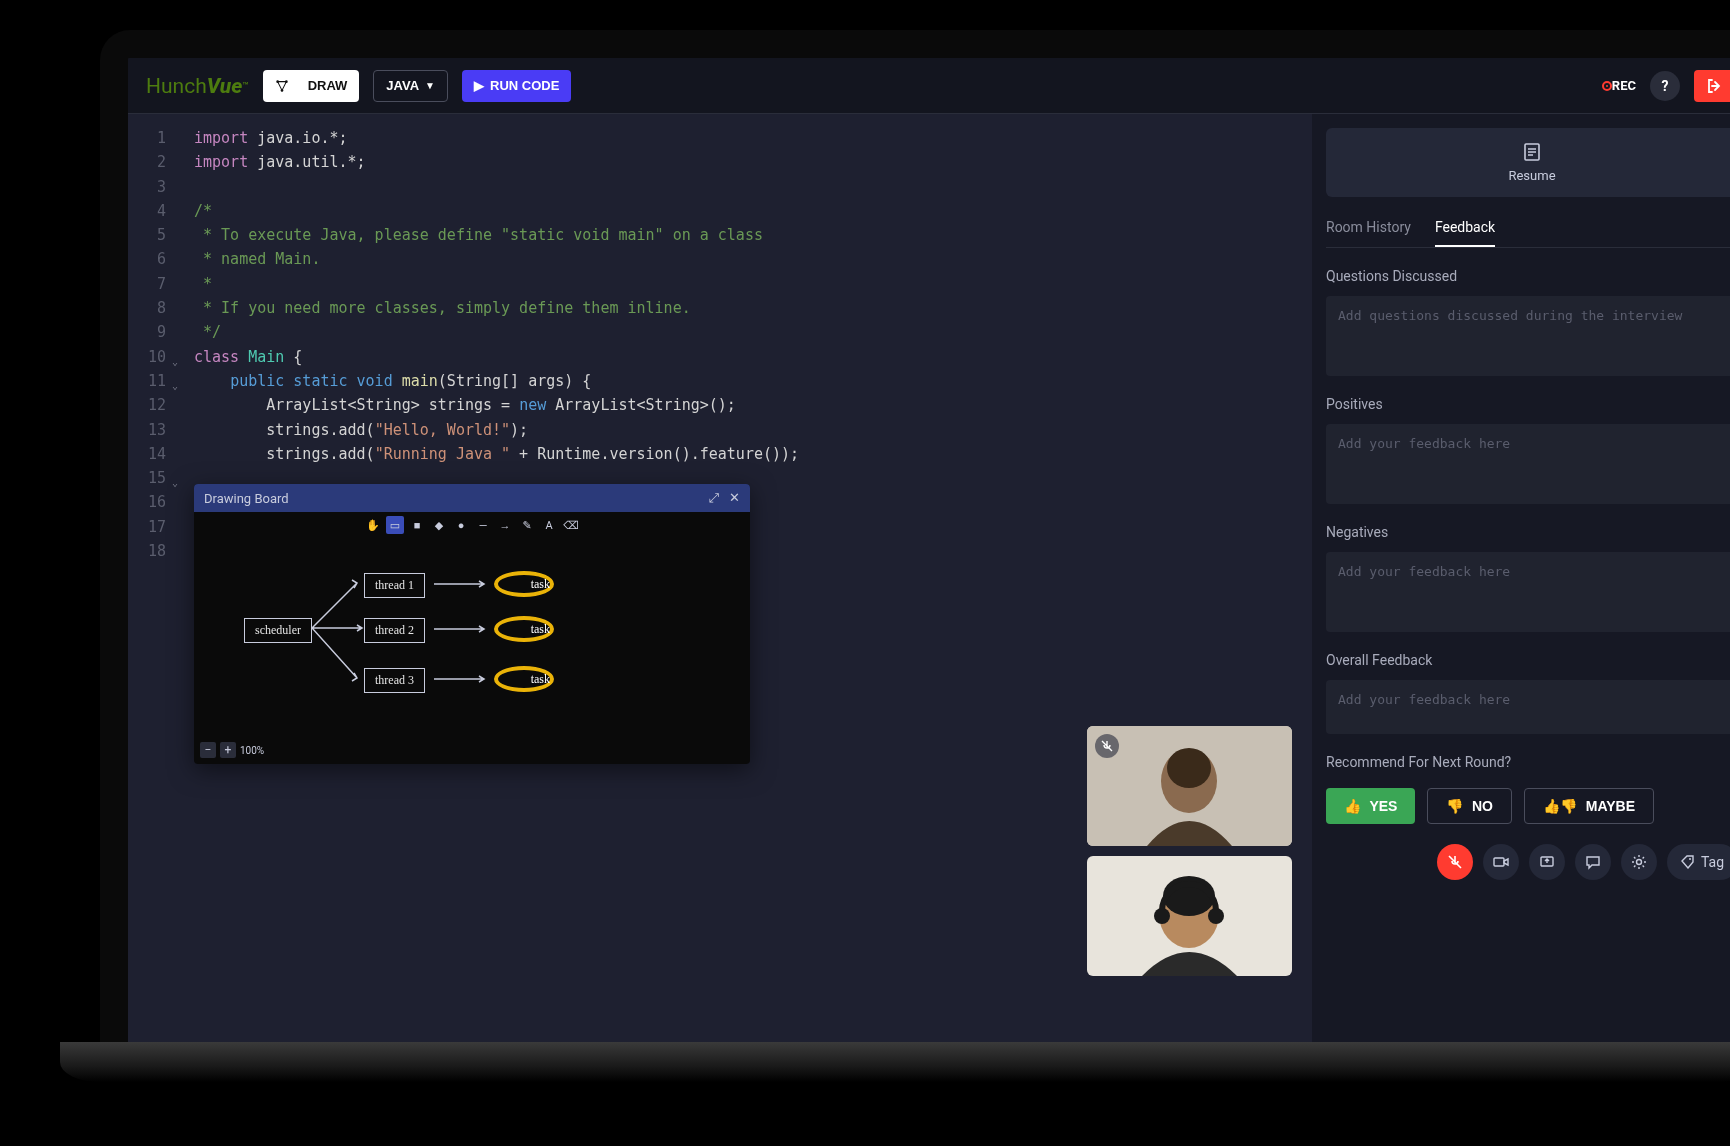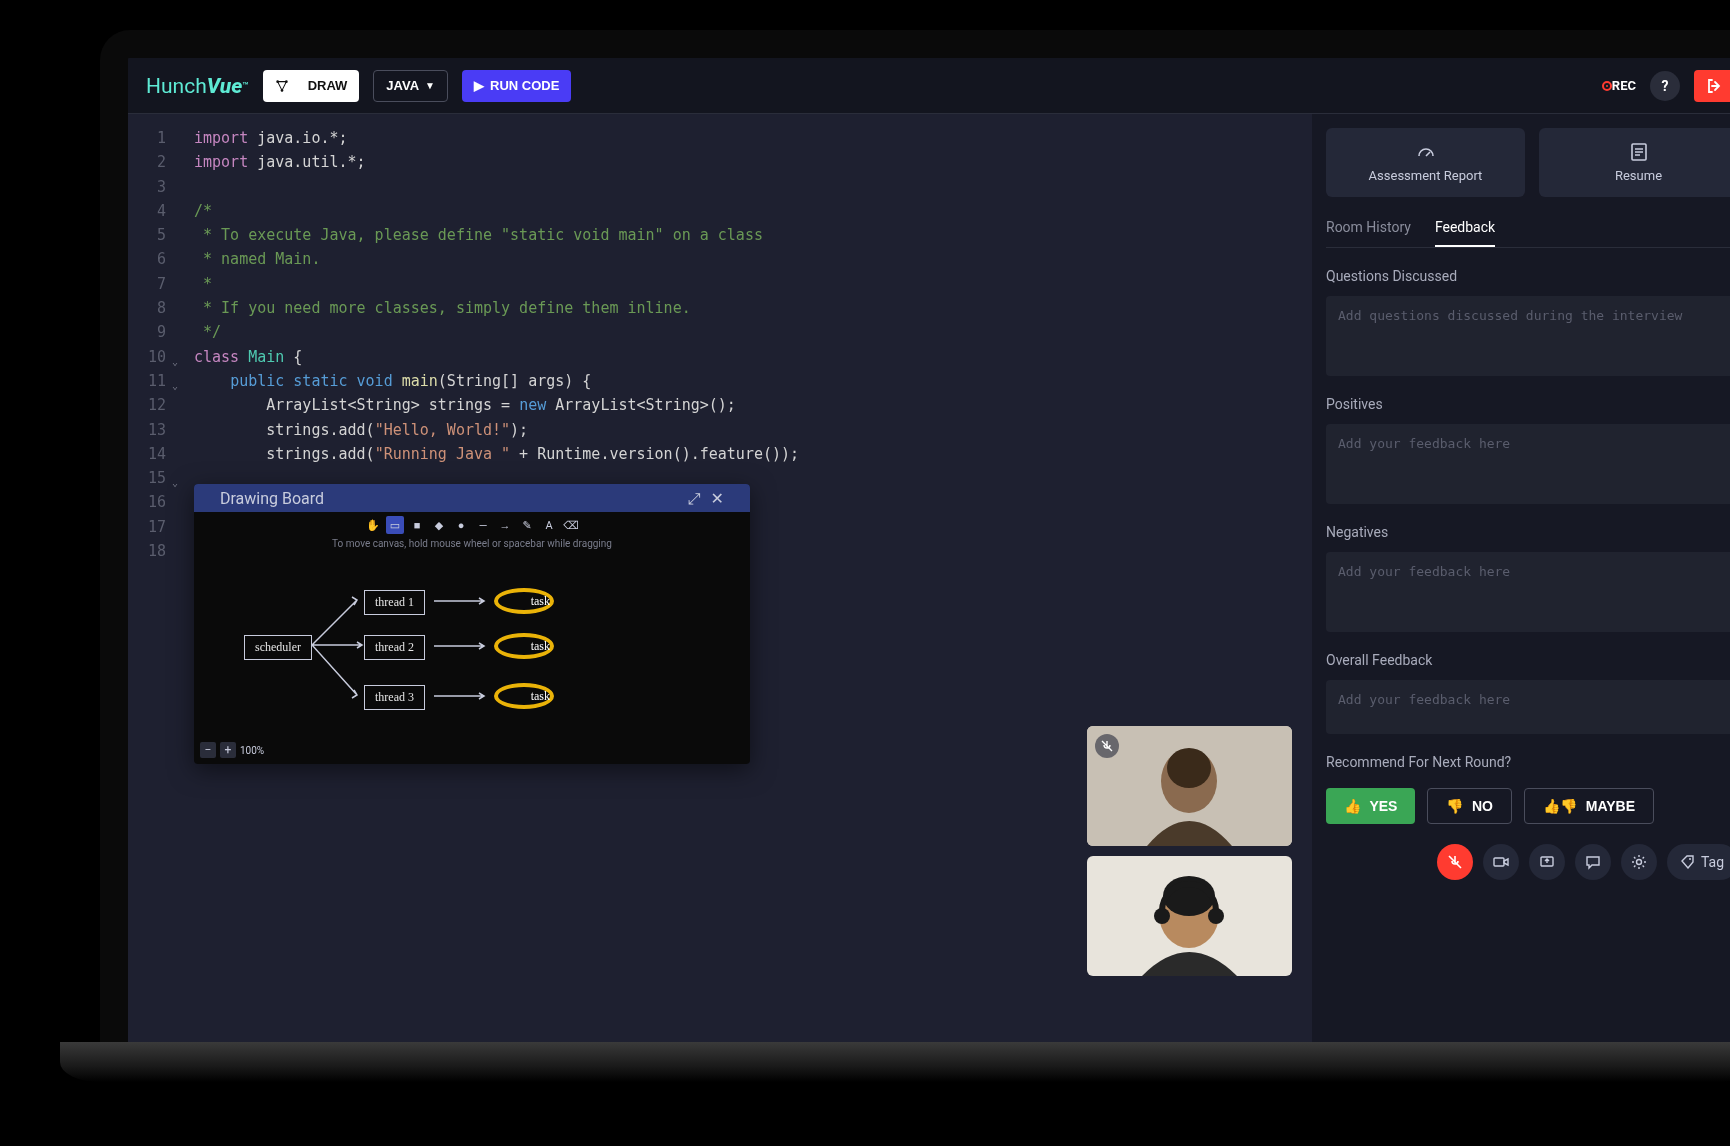--- a/index.html
+++ b/index.html
@@ -30,21 +30,21 @@
   
   .topbar {
     height: 56px;
     background: #13151f;
     border-bottom: 1px solid #2a2d3a;
     display:flex;
     align-items:center;
     padding: 0 18px;
     gap: 14px;
   }
-  .brand { color:#5eead4; font-size:21px; font-weight:600; display:flex; align-items:center; }
+  .brand { color:#4d7c0f; font-size:21px; font-weight:600; display:flex; align-items:center; }
   .brand .light { font-weight:400; }
   .brand .bold { font-weight:800; font-style:italic; }
   .brand sup { font-size:10px; vertical-align:super; }
   .btn { display:inline-flex; align-items:center; gap:6px; height:32px; padding:0 12px; border-radius:4px; font-size:13px; font-weight:700; cursor:pointer; border:none; }
   .btn-draw { background:#fff; color:#111;gap:19px; }
   .btn-lang { background:transparent; color:#fff; border:1px solid #4a4d5c; }
   .btn-run { background:#4a3cf5; color:#fff; }
   .chev { font-size:10px; }
   .spacer { flex:1; }
   .rec { display:flex; align-items:center; gap:0; color:#fff; font-size:13px; font-weight:700; }
@@ -69,21 +69,21 @@
   
   .drawing {
     position:absolute;
     left:66px; top:370px;
     width:556px; height:280px;
     background:#0a0a0a;
     border-radius:4px;
     overflow:hidden;
     box-shadow:0 6px 24px rgba(0,0,0,0.5);
   }
-  .draw-title { height:28px; background:#2b3a7a; display:flex; align-items:center; padding:0 26px; color:#c8ccdd; font-size:16px; }
+  .draw-title { height:28px; background:#2b3a7a; display:flex; align-items:center; padding:0 10px; color:#c8ccdd; font-size:13px; }
   .draw-title .r { margin-left:auto; display:flex; gap:10px; }
   .draw-toolbar { display:flex; gap:4px; padding:4px 6px; justify-content:center; }
   .tool { width:18px; height:18px; display:flex; align-items:center; justify-content:center; color:#c8ccdd; font-size:11px; border-radius:2px; }
   .tool.sel { background:#3a4db8; }
   .draw-hint { text-align:center; color:#7a7d8c; font-size:10px; padding:0 0 6px; }
   .canvas { flex:1; position:relative; }
   .node-rect { position:absolute; border:1px solid #c8ccdd; color:#e5e5e5; font-family:cursive; font-size:12px; display:flex; align-items:center; justify-content:center; padding:4px 10px; }
   .node-ell { position:absolute; border:4px solid #eab308; border-radius:50%; color:#fff; font-family:cursive; font-size:12px; display:flex; align-items:center; justify-content:flex-end; width:60px; height:26px; }
   .draw-zoom { position:absolute; bottom:6px; left:6px; display:flex; gap:4px; align-items:center; }
   .zbtn { width:16px; height:16px; background:#2a2d3a; color:#c8ccdd; font-size:12px; display:flex; align-items:center; justify-content:center; border-radius:2px; }
@@ -224,21 +224,20 @@
             <div class="tool sel">▭</div>
             <div class="tool">■</div>
             <div class="tool">◆</div>
             <div class="tool">●</div>
             <div class="tool">—</div>
             <div class="tool">→</div>
             <div class="tool">✎</div>
             <div class="tool">A</div>
             <div class="tool">⌫</div>
           </div>
-          <div class="draw-hint">To move canvas, hold mouse wheel or spacebar while dragging</div>
           <div class="canvas">
             <div class="node-rect" style="left:50px; top:80px;">
                 <span>scheduler</span>
               </div>
             <div class="node-rect" style="left:170px; top:35px;">
                 <span>thread 1</span>
               </div>
             <div class="node-rect" style="left:170px; top:80px;">
                 <span>thread 2</span>
               </div>
@@ -290,26 +289,20 @@
             <ellipse cx="102" cy="40" rx="26" ry="20" fill="#1a1a1a"></ellipse>
             <path d="M75 55 a27 27 0 0 1 54 0" stroke="#1a1a1a" stroke-width="6" fill="none"></path>
             <circle cx="75" cy="60" r="8" fill="#1a1a1a"></circle>
               <circle cx="129" cy="60" r="8" fill="#1a1a1a"></circle>
           </svg>
         </div>
       </div>
 
       <div class="rightpane">
         <div class="card-row">
-          <div class="card">
-            <svg width="20" height="20" viewBox="0 0 20 20">
-                <path d="M3 14 a7 7 0 0 1 14 0 M10 14 l4 -4" stroke="#c8ccdd" stroke-width="1.6" fill="none"></path>
-              </svg>
-            <span>Assessment Report</span>
-          </div>
           <div class="card">
             <svg width="18" height="20" viewBox="0 0 18 20">
                 <rect x="2" y="2" width="14" height="16" rx="1" stroke="#c8ccdd" stroke-width="1.6" fill="none"></rect>
                 <path d="M5 7 h8 M5 10 h8 M5 13 h5" stroke="#c8ccdd" stroke-width="1.4"></path>
               </svg>
             <span>Resume</span>
           </div>
         </div>
 
         <div class="tabs">

